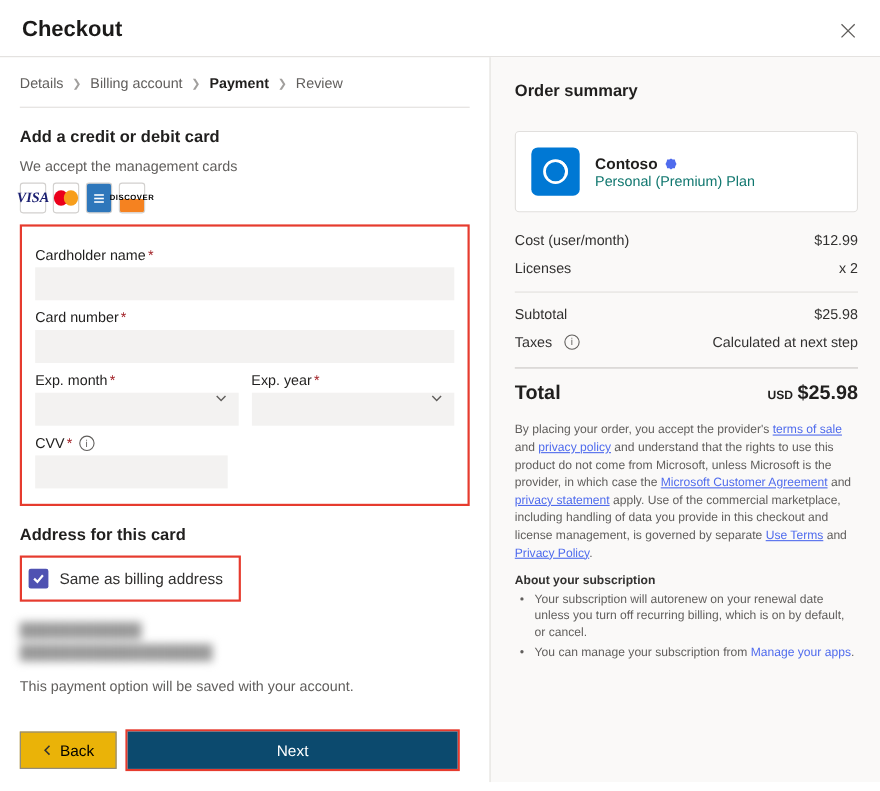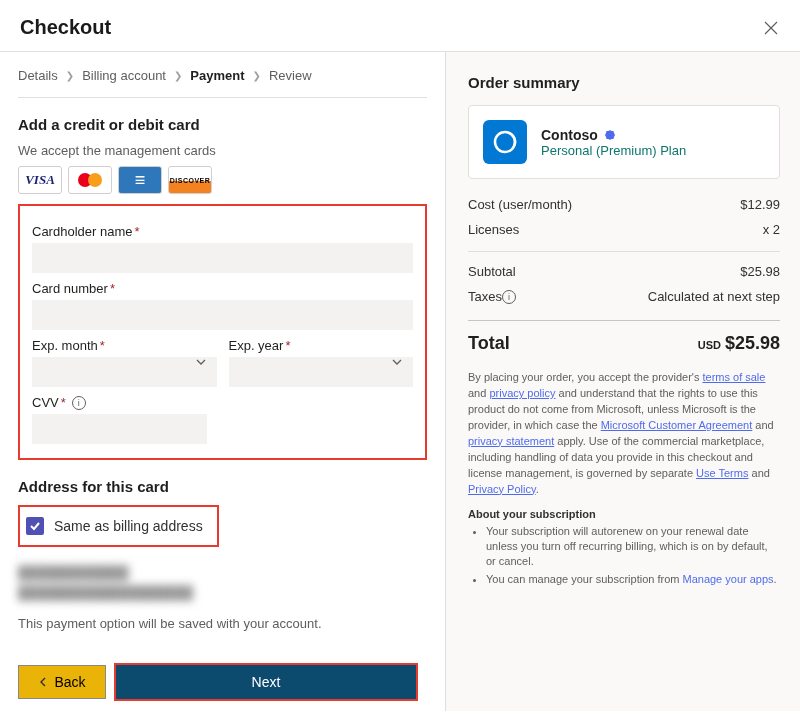--- a/index.html
+++ b/index.html
@@ -10,21 +10,21 @@
   .divider { border: none; border-top: 1px solid #e1dfdd; }
   .container { display: flex; }
   .left { width: 445px; padding: 0 18px 0 18px; }
   .breadcrumb-wrap { border-bottom: 1px solid #e1dfdd; padding: 16px 0 14px; }
   .breadcrumb { display: flex; align-items: center; gap: 8px; font-size: 13px; color: #605e5c; }
   .breadcrumb .sep { color: #a19f9d; font-size: 10px; }
   .breadcrumb .current { font-weight: 600; color: #201f1e; }
   .sec-title { font-size: 15px; font-weight: 600; color: #201f1e; margin-top: 18px; }
   .accept-text { font-size: 13px; color: #605e5c; margin-top: 10px; }
   .cards { display: flex; gap: 6px; margin-top: 8px; }
-  .card-logo { width: 44px; height: 28px; border: 1px solid #d2d0ce; border-radius: 3px; display: flex; align-items: center; justify-content: center; font-size: 9px; font-weight: 700; }
+  .card-logo { width: 24px; height: 28px; border: 1px solid #d2d0ce; border-radius: 3px; display: flex; align-items: center; justify-content: center; font-size: 9px; font-weight: 700; }
   .visa { color: #1a1f71; }
   .mc { gap:-2px; }
   .mc span:first-child { width:14px;height:14px;background:#eb001b;border-radius:50%;display:inline-block;margin-right:-4px;}
   .mc span:last-child { width:14px;height:14px;background:#f79e1b;border-radius:50%;display:inline-block;}
   .amex { background:#2e77bb;color:#fff;font-size:18px;}
   .disc { background: linear-gradient(180deg,#fff 55%, #f58220 55%); color:#000; font-size:7px; letter-spacing:0.5px;}
   .form-outline { border: 2px solid #e63b2e; padding: 10px 12px 14px; margin-top: 10px; }
   .field-row { display: flex; gap: 12px; }
   .field { flex: 1; margin-top: 8px; }
   .field label { display:block; font-size: 13px; color: #201f1e; margin-bottom: 4px; }
@@ -41,38 +41,38 @@
   .chk-box { width: 18px; height: 18px; background: #4f52b2; display:flex; align-items:center; justify-content:center; border-radius:2px; }
   .chk-box svg { stroke:#fff; }
   .blurred { margin-top: 16px; filter: blur(4px); color:#999; font-size:13px; line-height:1.5; }
   .saved-note { font-size: 13px; color: #605e5c; margin-top: 14px; }
   .footer { position:absolute; left:18px; bottom:18px; display:flex; gap:8px; align-items:center; }
   .back-btn { width: 88px; height: 34px; border:1px solid #8a8886; background:#eab308; display:flex; align-items:center; justify-content:center; gap:6px; font-size:14px; cursor:pointer; }
   .next-wrap { border:2px solid #e63b2e; }
   .next-btn { width: 300px; height: 34px; background:#0c4a6e; color:#fff; border:none; font-size:14px; cursor:pointer; }
   .right { flex:1; background:#faf9f8; border-left:1px solid #e1dfdd; padding: 22px 20px 20px 22px; height: 659px; }
   .sum-title { font-size: 15px; font-weight: 600; color:#201f1e; }
-  .product-card { border:1px solid #e1dfdd; border-radius:4px; background:#fff; display:flex; align-items:center; gap:14px; padding:14px; margin-top:14px; }
+  .product-card { border:1px solid #e1dfdd; border-radius:4px; background:#fff; display:flex; align-items:center; gap:14px; padding:14px; margin-top:28px; }
   .product-icon { width:44px; height:44px; background:#0078d4; border-radius:6px; display:flex; align-items:center; justify-content:center; }
   .product-name { font-size:14px; font-weight:600; color:#201f1e; display:flex; align-items:center; gap:6px;}
   .badge { width:12px; height:12px; display:inline-flex; }
   .product-plan { font-size:13px; color:#0f766e; }
   .line { display:flex; justify-content:space-between; font-size:13px; color:#323130; margin-top:10px; }
   .line.sep-top { border-top:1px solid #e1dfdd; padding-top:12px; margin-top:14px; }
   .total-row { display:flex; justify-content:space-between; align-items:baseline; border-top:1px solid #c8c6c4; margin-top:16px; padding-top:12px; }
   .total-label { font-size:18px; font-weight:700; color:#201f1e; }
   .total-val { font-size:18px; font-weight:700; color:#201f1e; }
   .total-cur { font-size:11px; font-weight:600; margin-right:4px; }
   .legal { font-size:11px; color:#605e5c; line-height:1.45; margin-top:16px; }
   .legal a { color:#4f6bed; text-decoration:underline; cursor:pointer; }
   .about { font-size:11px; font-weight:600; color:#323130; margin-top:10px; }
   .bullets { font-size:11px; color:#605e5c; margin-top:4px; padding-left:18px; }
   .bullets li { margin-top:2px; line-height:1.4; }
   .bullets a { color:#4f6bed; cursor:pointer; }
-  .taxes-info { display:flex; align-items:center; gap:0; }
+  .taxes-info { display:flex; align-items:center; gap:11px; }
 </style>
 </head>
 <body>
 
 <div class="header">
   <h1>Checkout</h1>
   <div class="close">
     <svg width="14" height="14" viewBox="0 0 14 14">
         <path d="M1 1 L13 13 M13 1 L1 13" stroke="#605e5c" stroke-width="1.2" fill="none"></path>
       </svg>

